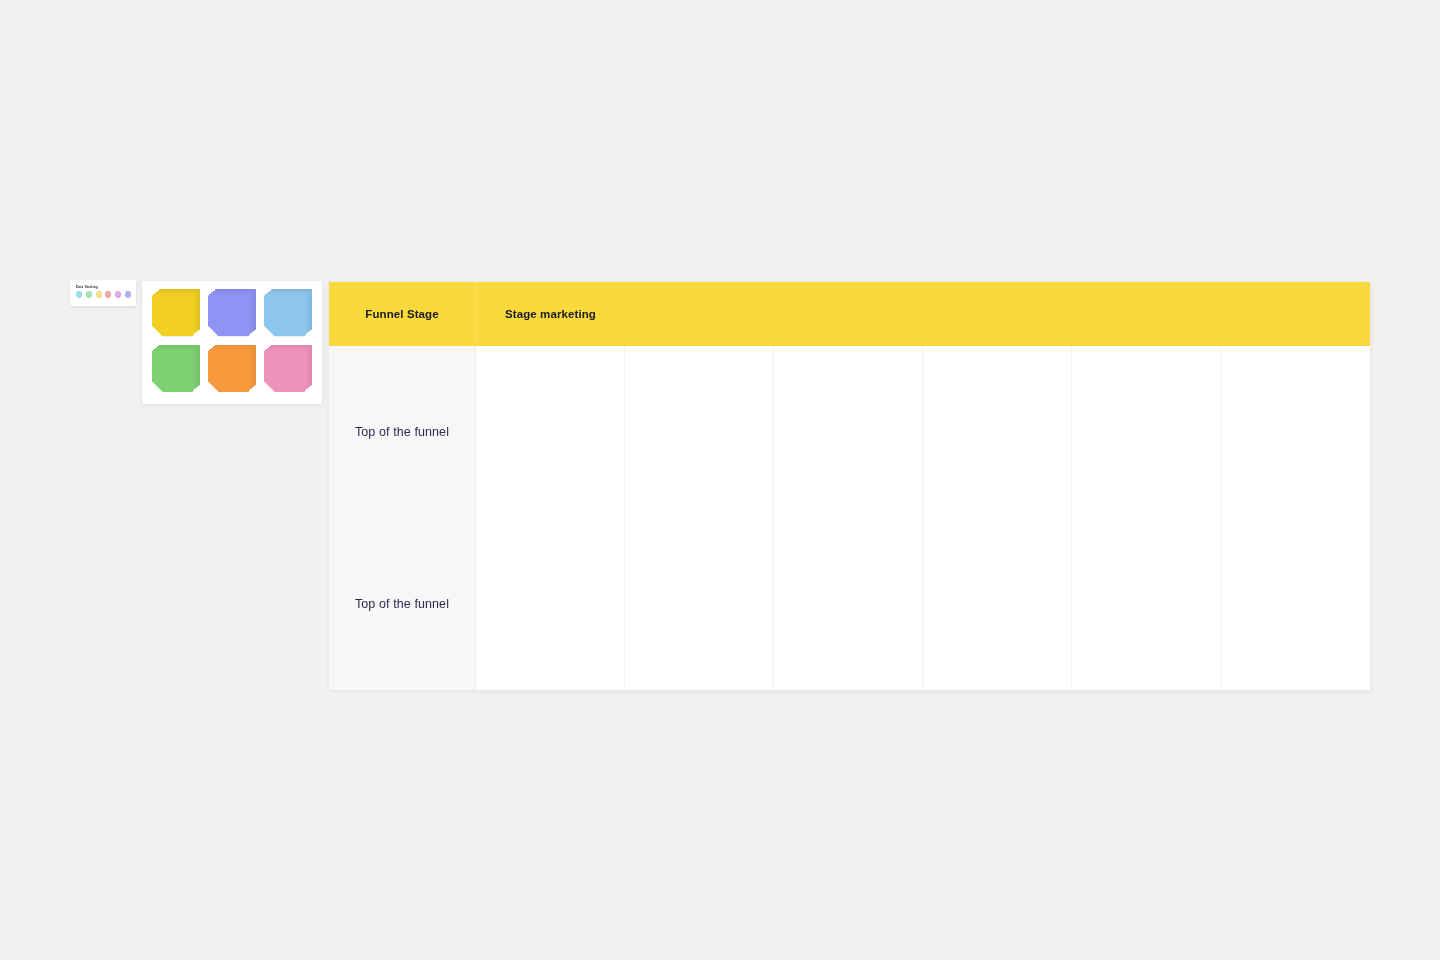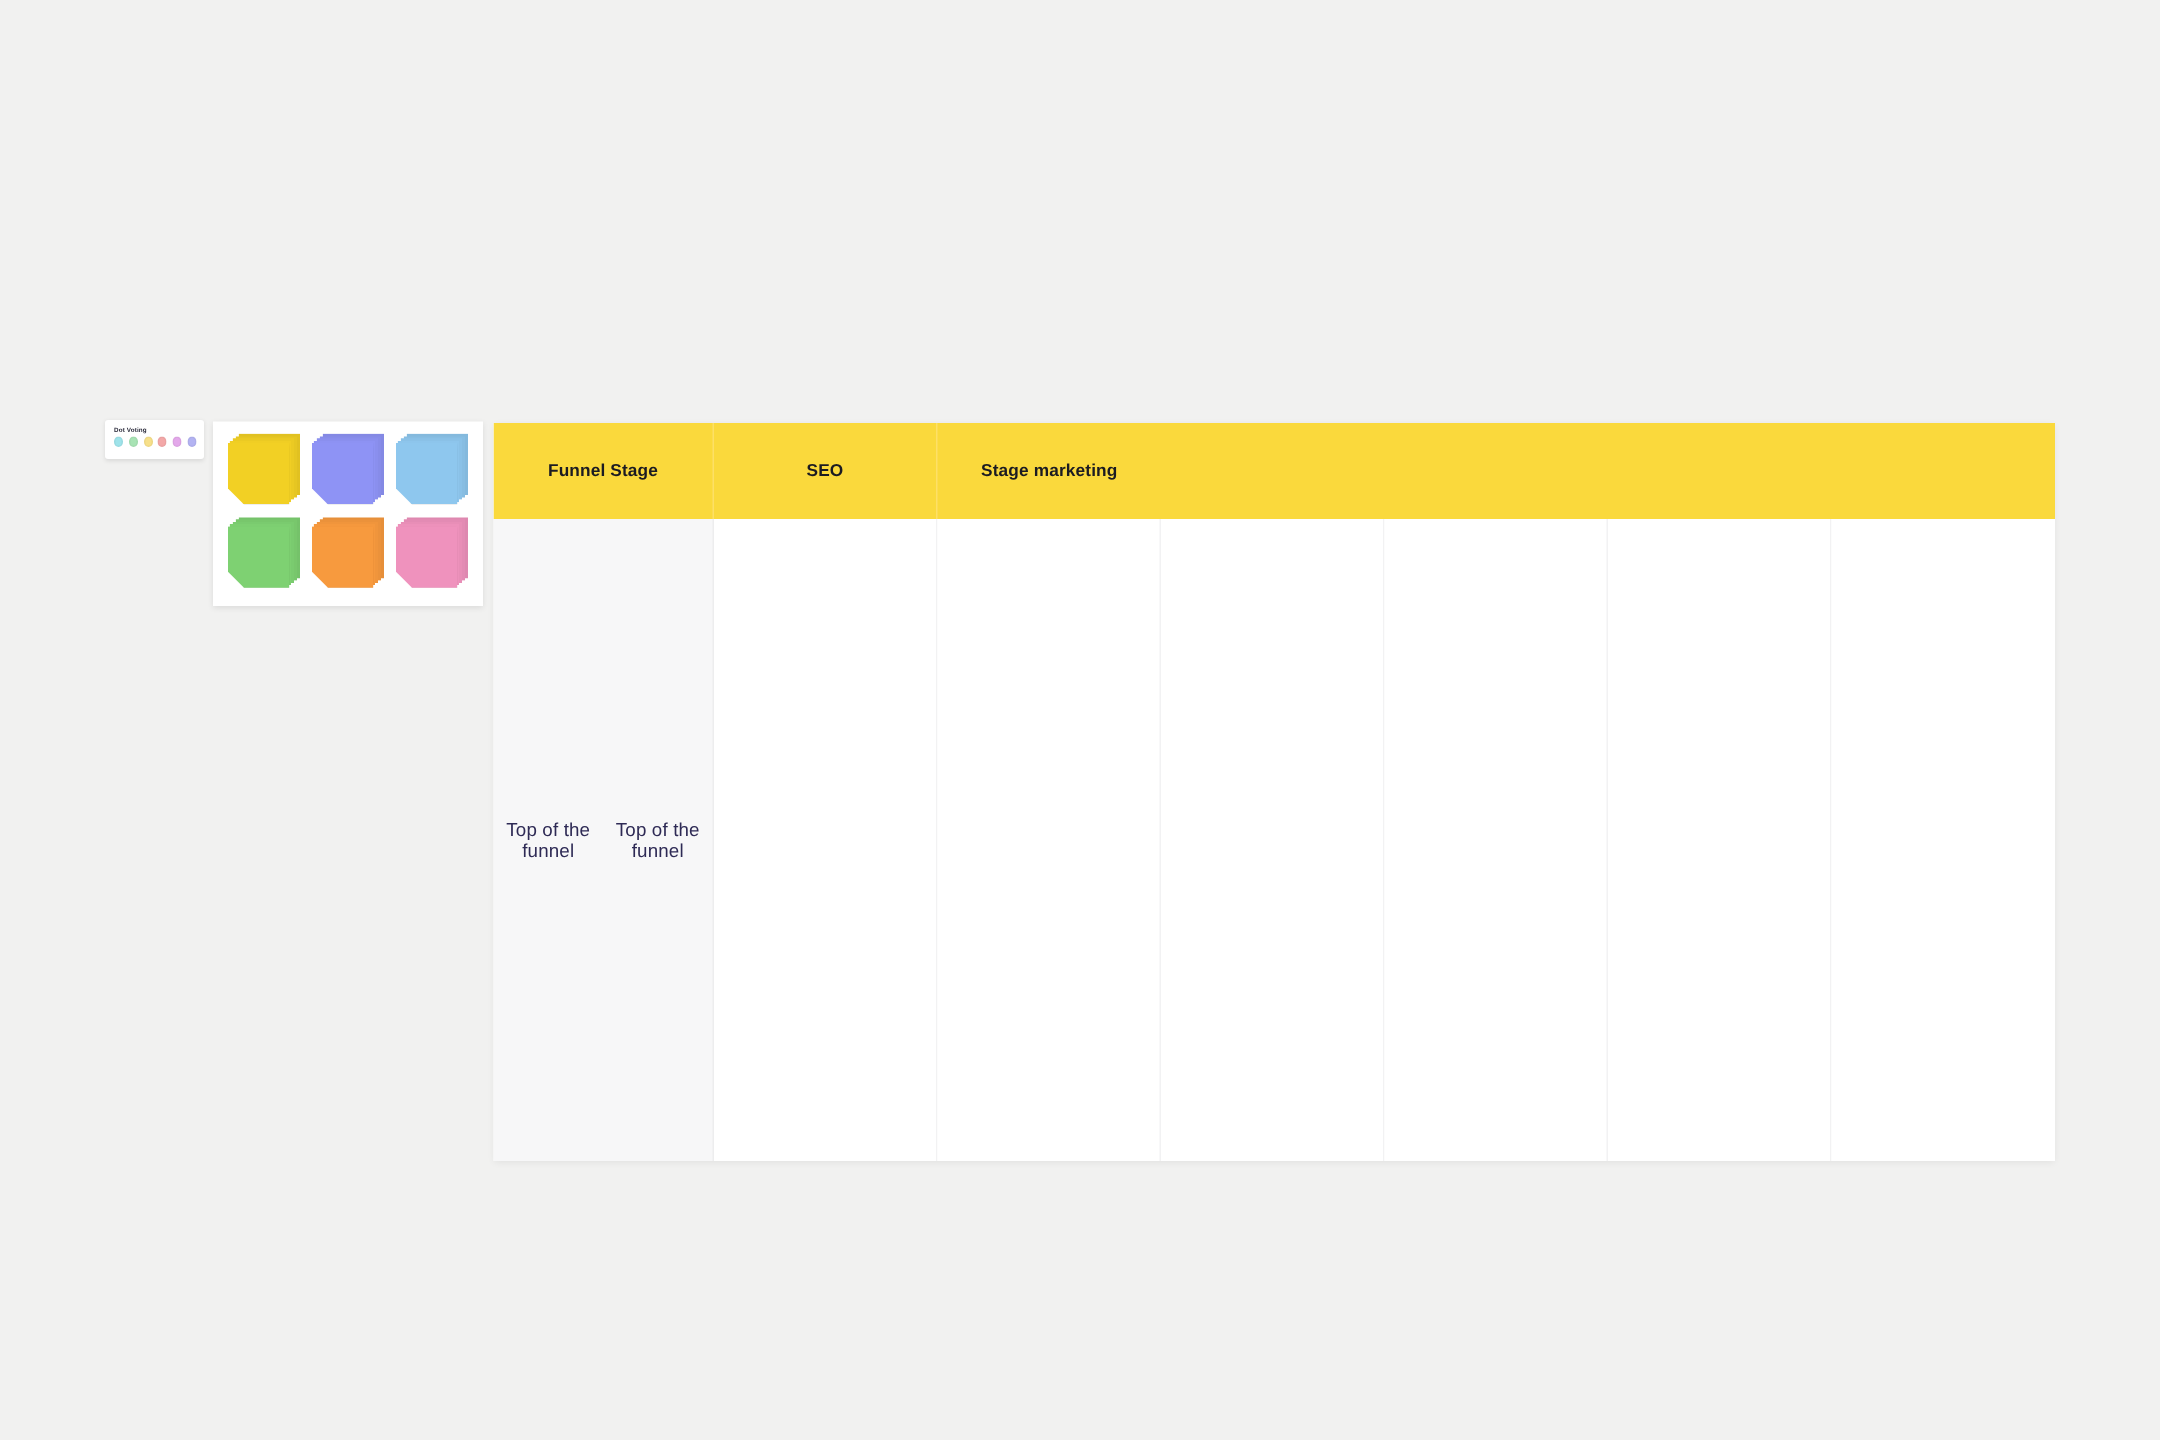--- a/index.html
+++ b/index.html
@@ -94,21 +94,21 @@
     filter: none;
     box-shadow: 1px 2px 3px rgba(0,0,0,0.16);
   }
 
   
   #funnel-table {
     position: absolute;
     left: 329px;
     top: 282px;
     width: 1041px;
-    height: 492px;
+    height: 408px;
     background: #ffffff;
     box-shadow: 0 1px 5px rgba(0,0,0,0.07);
     display: flex;
     flex-direction: column;
     overflow: hidden;
   }
   #table-header-row {
     display: flex;
     height: 64px;
     flex: 0 0 64px;
@@ -133,21 +133,21 @@
   #table-body {
     display: flex;
     flex: 1 1 auto;
     min-height: 0;
   }
   .body-col {
     box-sizing: border-box;
     background: #ffffff;
     border-right: 1px solid #f2f2f3;
     display: flex;
-    flex-direction: row;
+    flex-direction: column;
   }
   .body-col:last-child { border-right: none; }
   #col-funnel-stage {
     background: #f7f7f8;
     border-right: 1px solid #ededee;
   }
   .body-cell {
     flex: 1 1 0;
     display: flex;
     align-items: center;
@@ -229,21 +229,20 @@
         <div class="note-sheet s3" style="background: rgb(239, 146, 189);"></div>
         <div class="note-sheet s4" style="background: rgb(239, 146, 189);"></div>
         <div class="note-sheet s5" style="background: rgb(239, 146, 189);"></div>
       </div>
     </div>
 </div>
 
 <div id="funnel-table">
   <div id="table-header-row" style="background: rgb(250, 217, 60);">
       <div class="header-cell c0">Funnel Stage</div>
-      <div class="header-cell c2">SEO</div>
       <div class="header-cell c6">Stage marketing</div>
     </div>
   <div id="table-body">
       <div class="body-col c0" id="col-funnel-stage">
         <div class="body-cell">
           <span class="stage-label">Top of the funnel</span>
         </div>
         <div class="body-cell">
           <span class="stage-label">Top of the funnel</span>
         </div>

